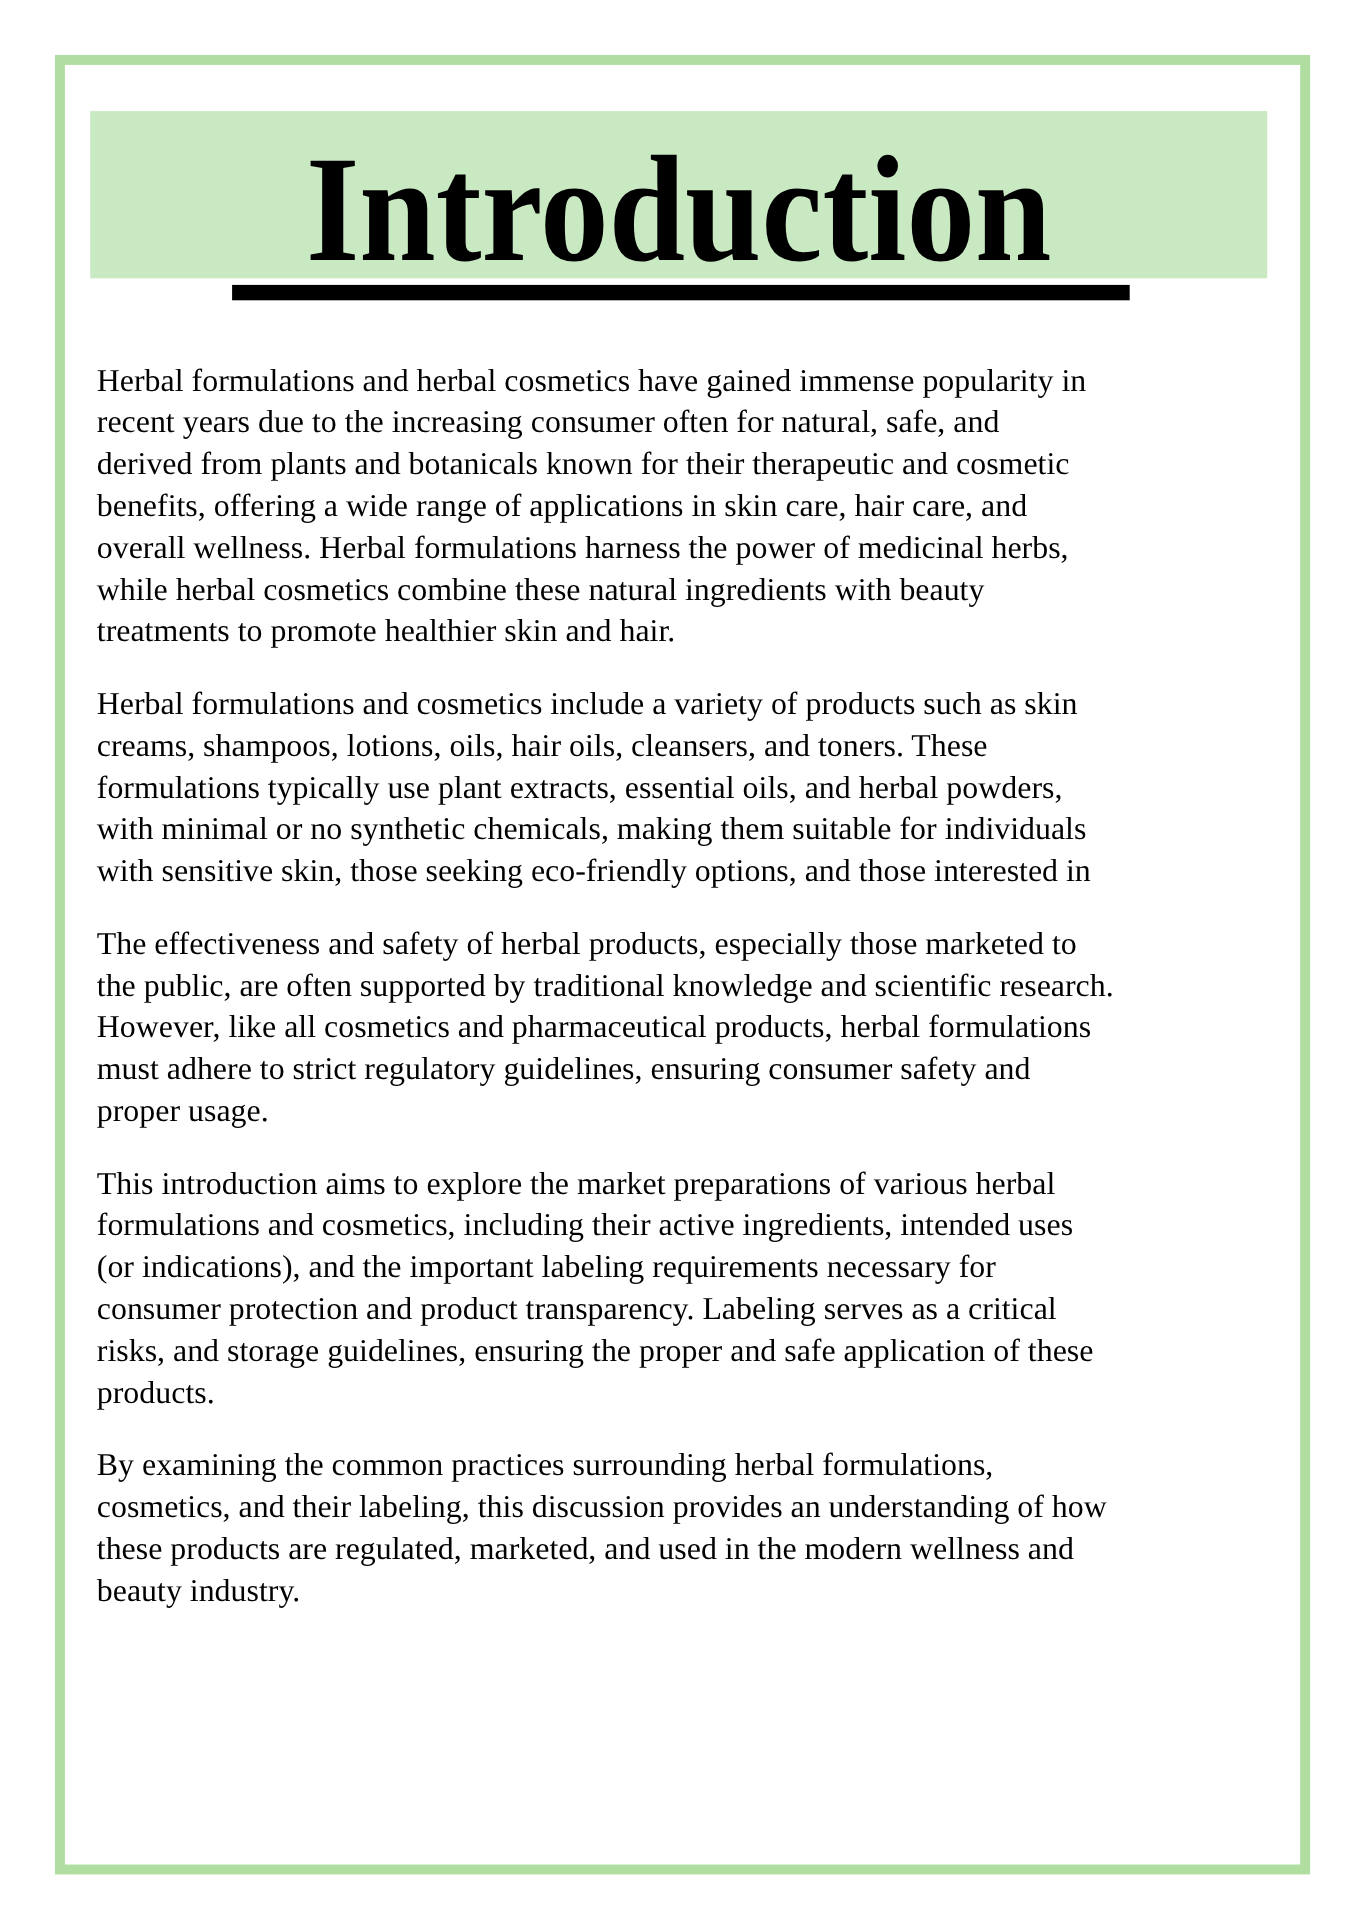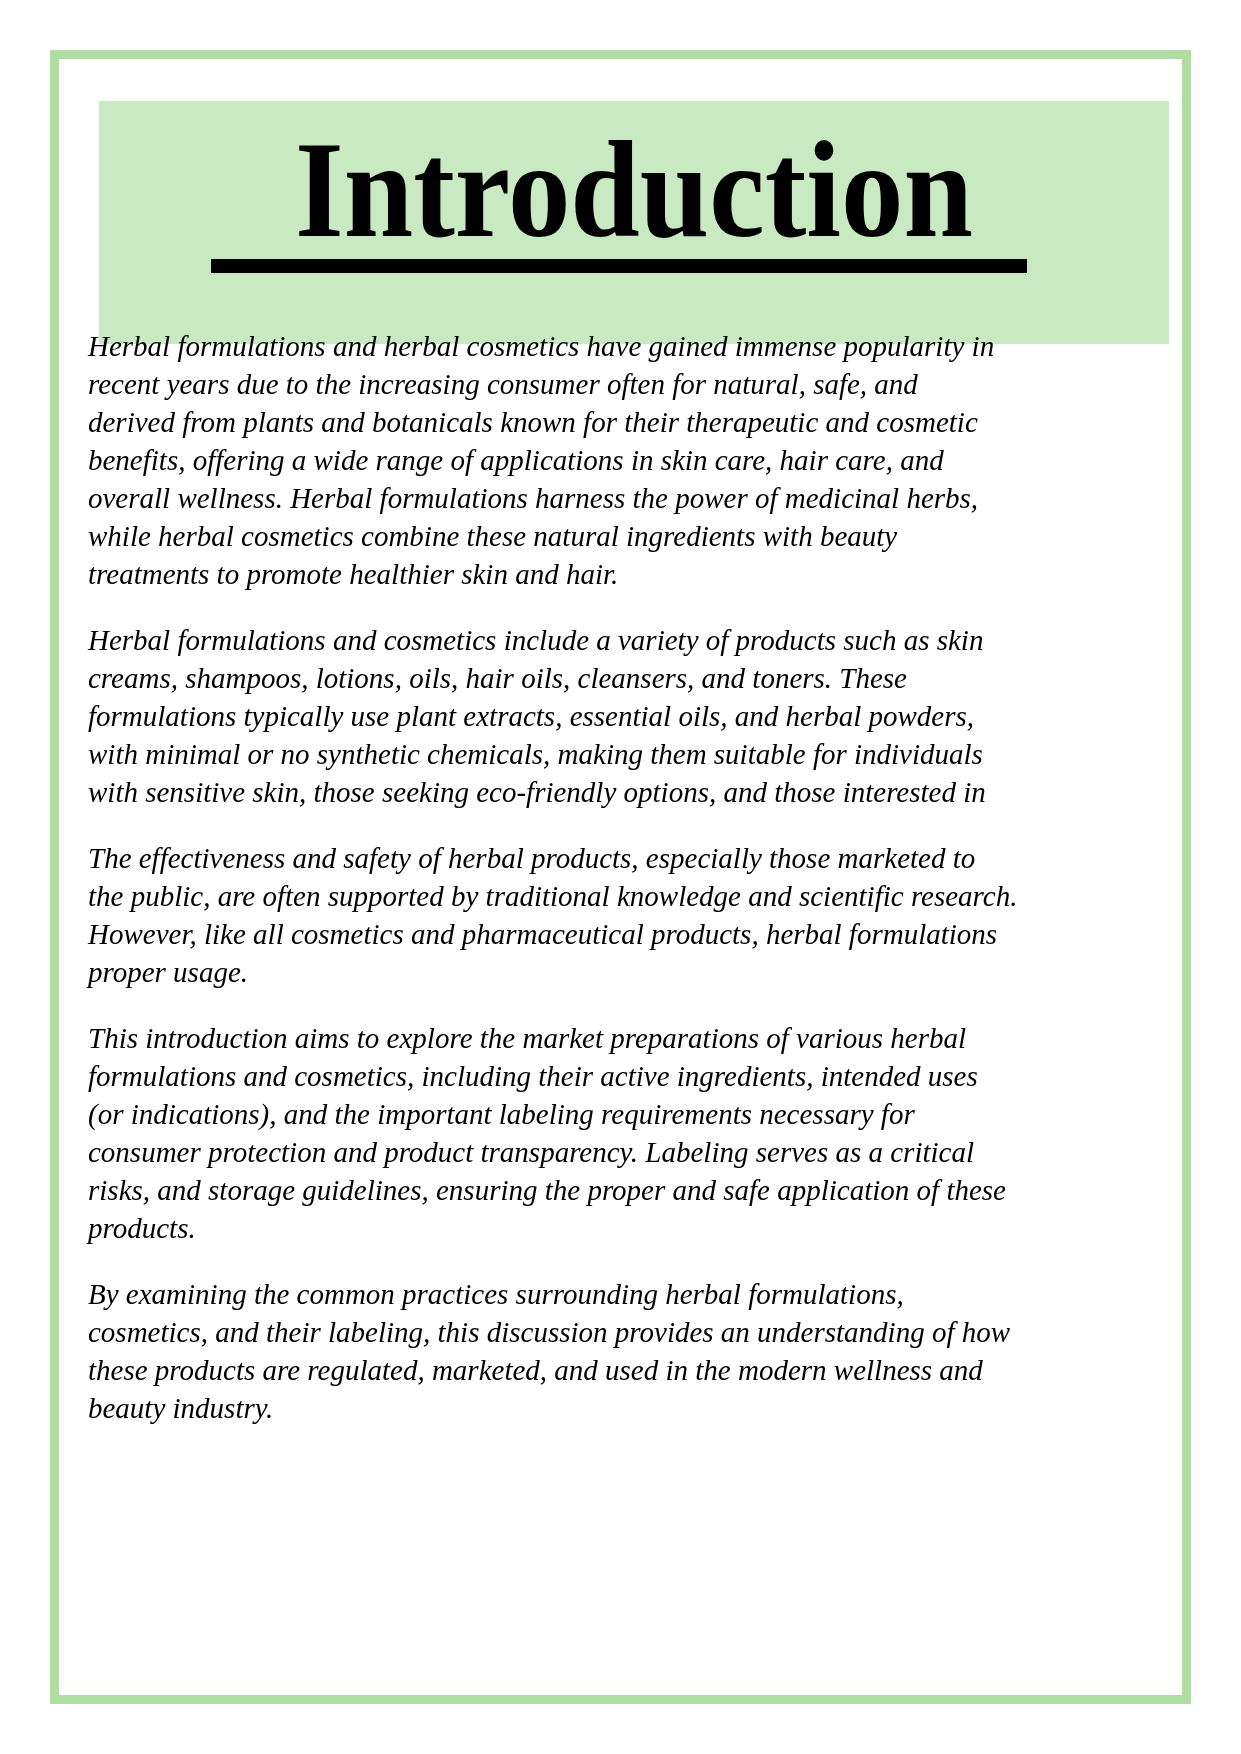--- a/index.html
+++ b/index.html
@@ -18,24 +18,24 @@
       left: 50px;
       top: 50px;
       width: 1141px;
       height: 1654px;
       box-sizing: border-box;
       border: 9px solid #b0dea0;
       background: #ffffff;
     }
     .title-banner {
       position: absolute;
-      left: 99px;
+      left: 82px;
       top: 101px;
       width: 1070px;
-      height: 243px;
+      height: 152px;
       background: #c9e9c3;
     }
     .title-text {
       position: absolute;
       left: 0;
       top: 0;
       width: 100%;
       height: 100%;
       text-align: center;
       font-family: "Liberation Serif", serif;
@@ -70,21 +70,20 @@
       font-size: 29px;
       line-height: 38px;
       color: #000000;
     }
     .para {
       margin: 0 0 28px 0;
     }
     .para .line {
       display: block;
       white-space: nowrap;
-      font-style: italic;
     }
   </style>
 </head>
 <body>
 
 <div class="page-frame" style="border-color: rgb(176, 222, 160);"></div>
 
 <div class="title-banner" style="background: rgb(201, 233, 195);">
   <div class="title-text">
     <span class="title-inner">Introduction</span>
@@ -106,20 +105,21 @@
     <span class="line">Herbal formulations and cosmetics include a variety of products such as skin</span>
     <span class="line">creams, shampoos, lotions, oils, hair oils, cleansers, and toners. These</span>
     <span class="line">formulations typically use plant extracts, essential oils, and herbal powders,</span>
     <span class="line">with minimal or no synthetic chemicals, making them suitable for individuals</span>
     <span class="line">with sensitive skin, those seeking eco-friendly options, and those interested in</span>
   </p>
   <p class="para">
     <span class="line">The effectiveness and safety of herbal products, especially those marketed to</span>
     <span class="line">the public, are often supported by traditional knowledge and scientific research.</span>
     <span class="line">However, like all cosmetics and pharmaceutical products, herbal formulations</span>
+    <span class="line">must adhere to strict regulatory guidelines, ensuring consumer safety and</span>
     <span class="line">proper usage.</span>
   </p>
   <p class="para">
     <span class="line">This introduction aims to explore the market preparations of various herbal</span>
     <span class="line">formulations and cosmetics, including their active ingredients, intended uses</span>
     <span class="line">(or indications), and the important labeling requirements necessary for</span>
     <span class="line">consumer protection and product transparency. Labeling serves as a critical</span>
     <span class="line">risks, and storage guidelines, ensuring the proper and safe application of these</span>
     <span class="line">products.</span>
   </p>

